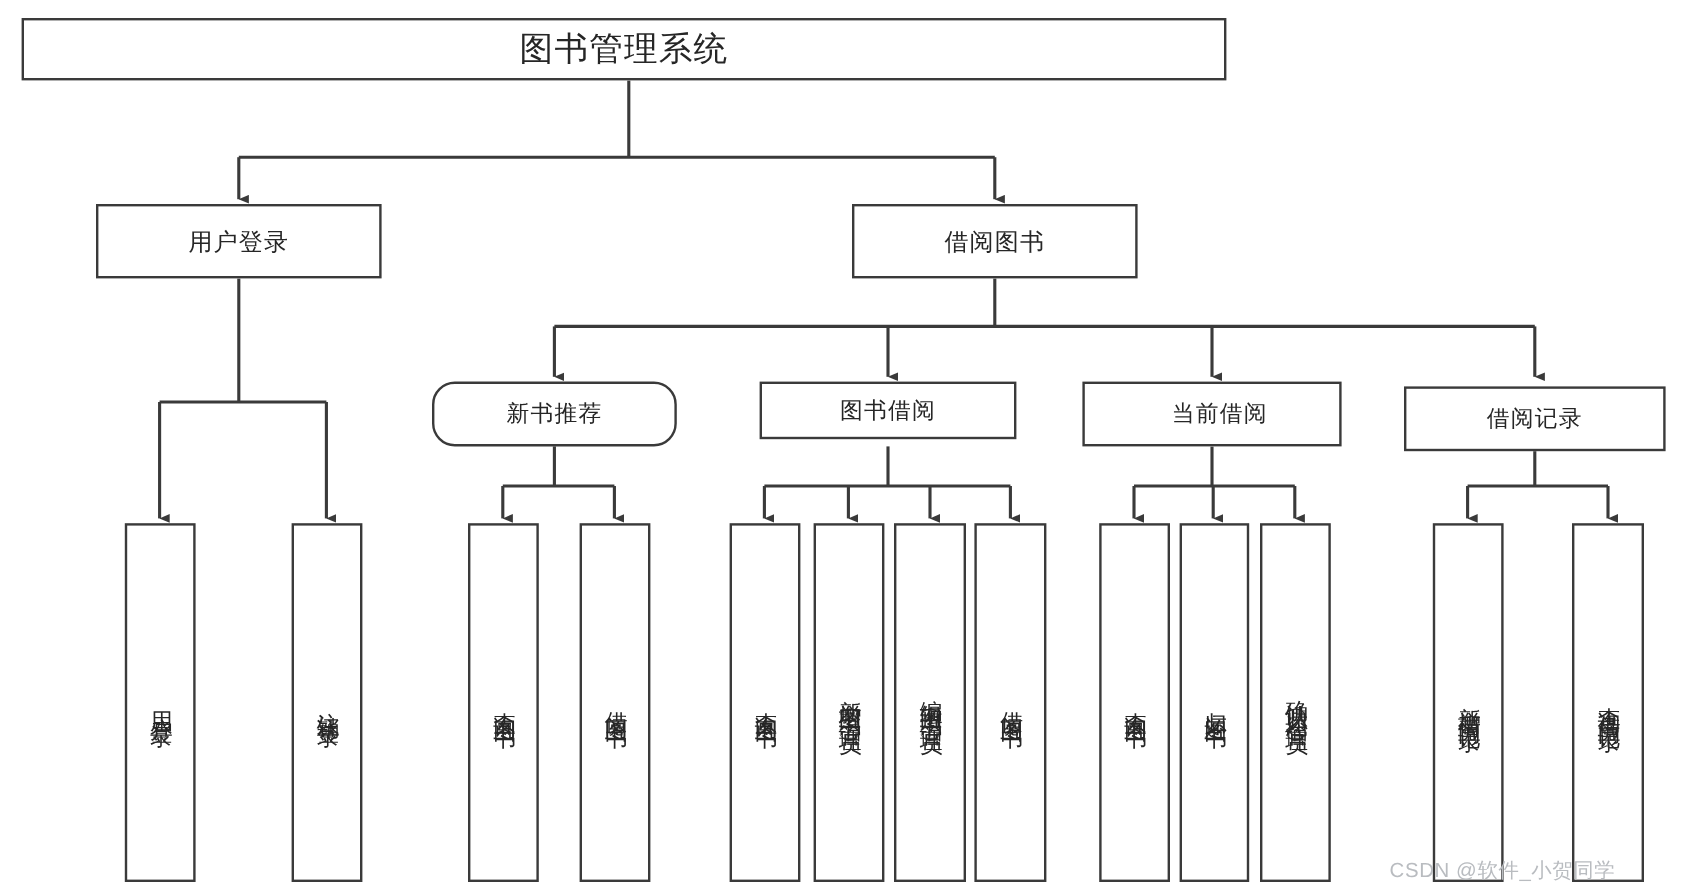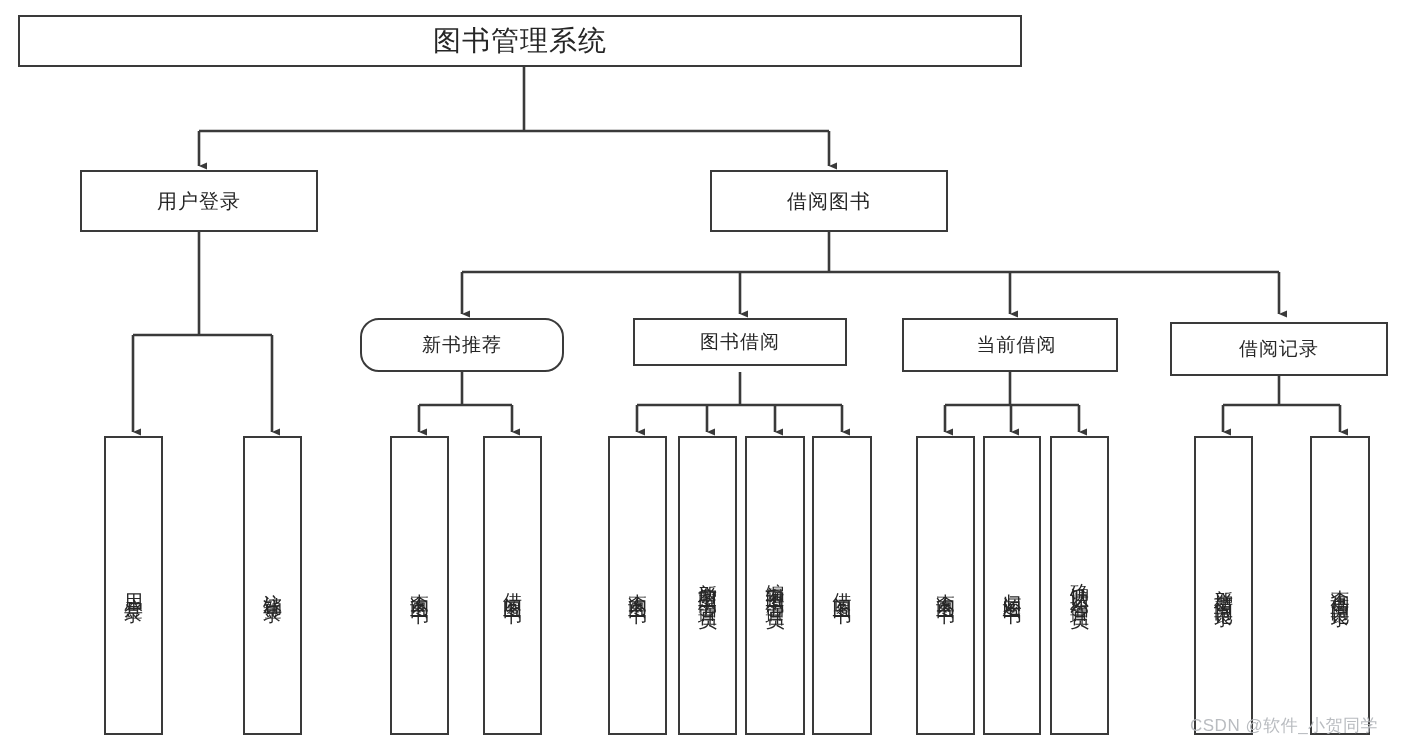--- a/index.html
+++ b/index.html
@@ -61,21 +61,21 @@
     line-height: 1.05;
     white-space: nowrap;
     display: block;
   }
   .htext {
     white-space: nowrap;
     display: block;
   }
   #watermark {
     position: absolute;
-    left: 1190px;
+    left: 1158px;
     top: 714px;
     font-size: 17px;
     color: #b9bcc0;
     white-space: nowrap;
     letter-spacing: 0.5px;
     user-select: none;
     text-align: right;
   }
 </style>
 </head>

